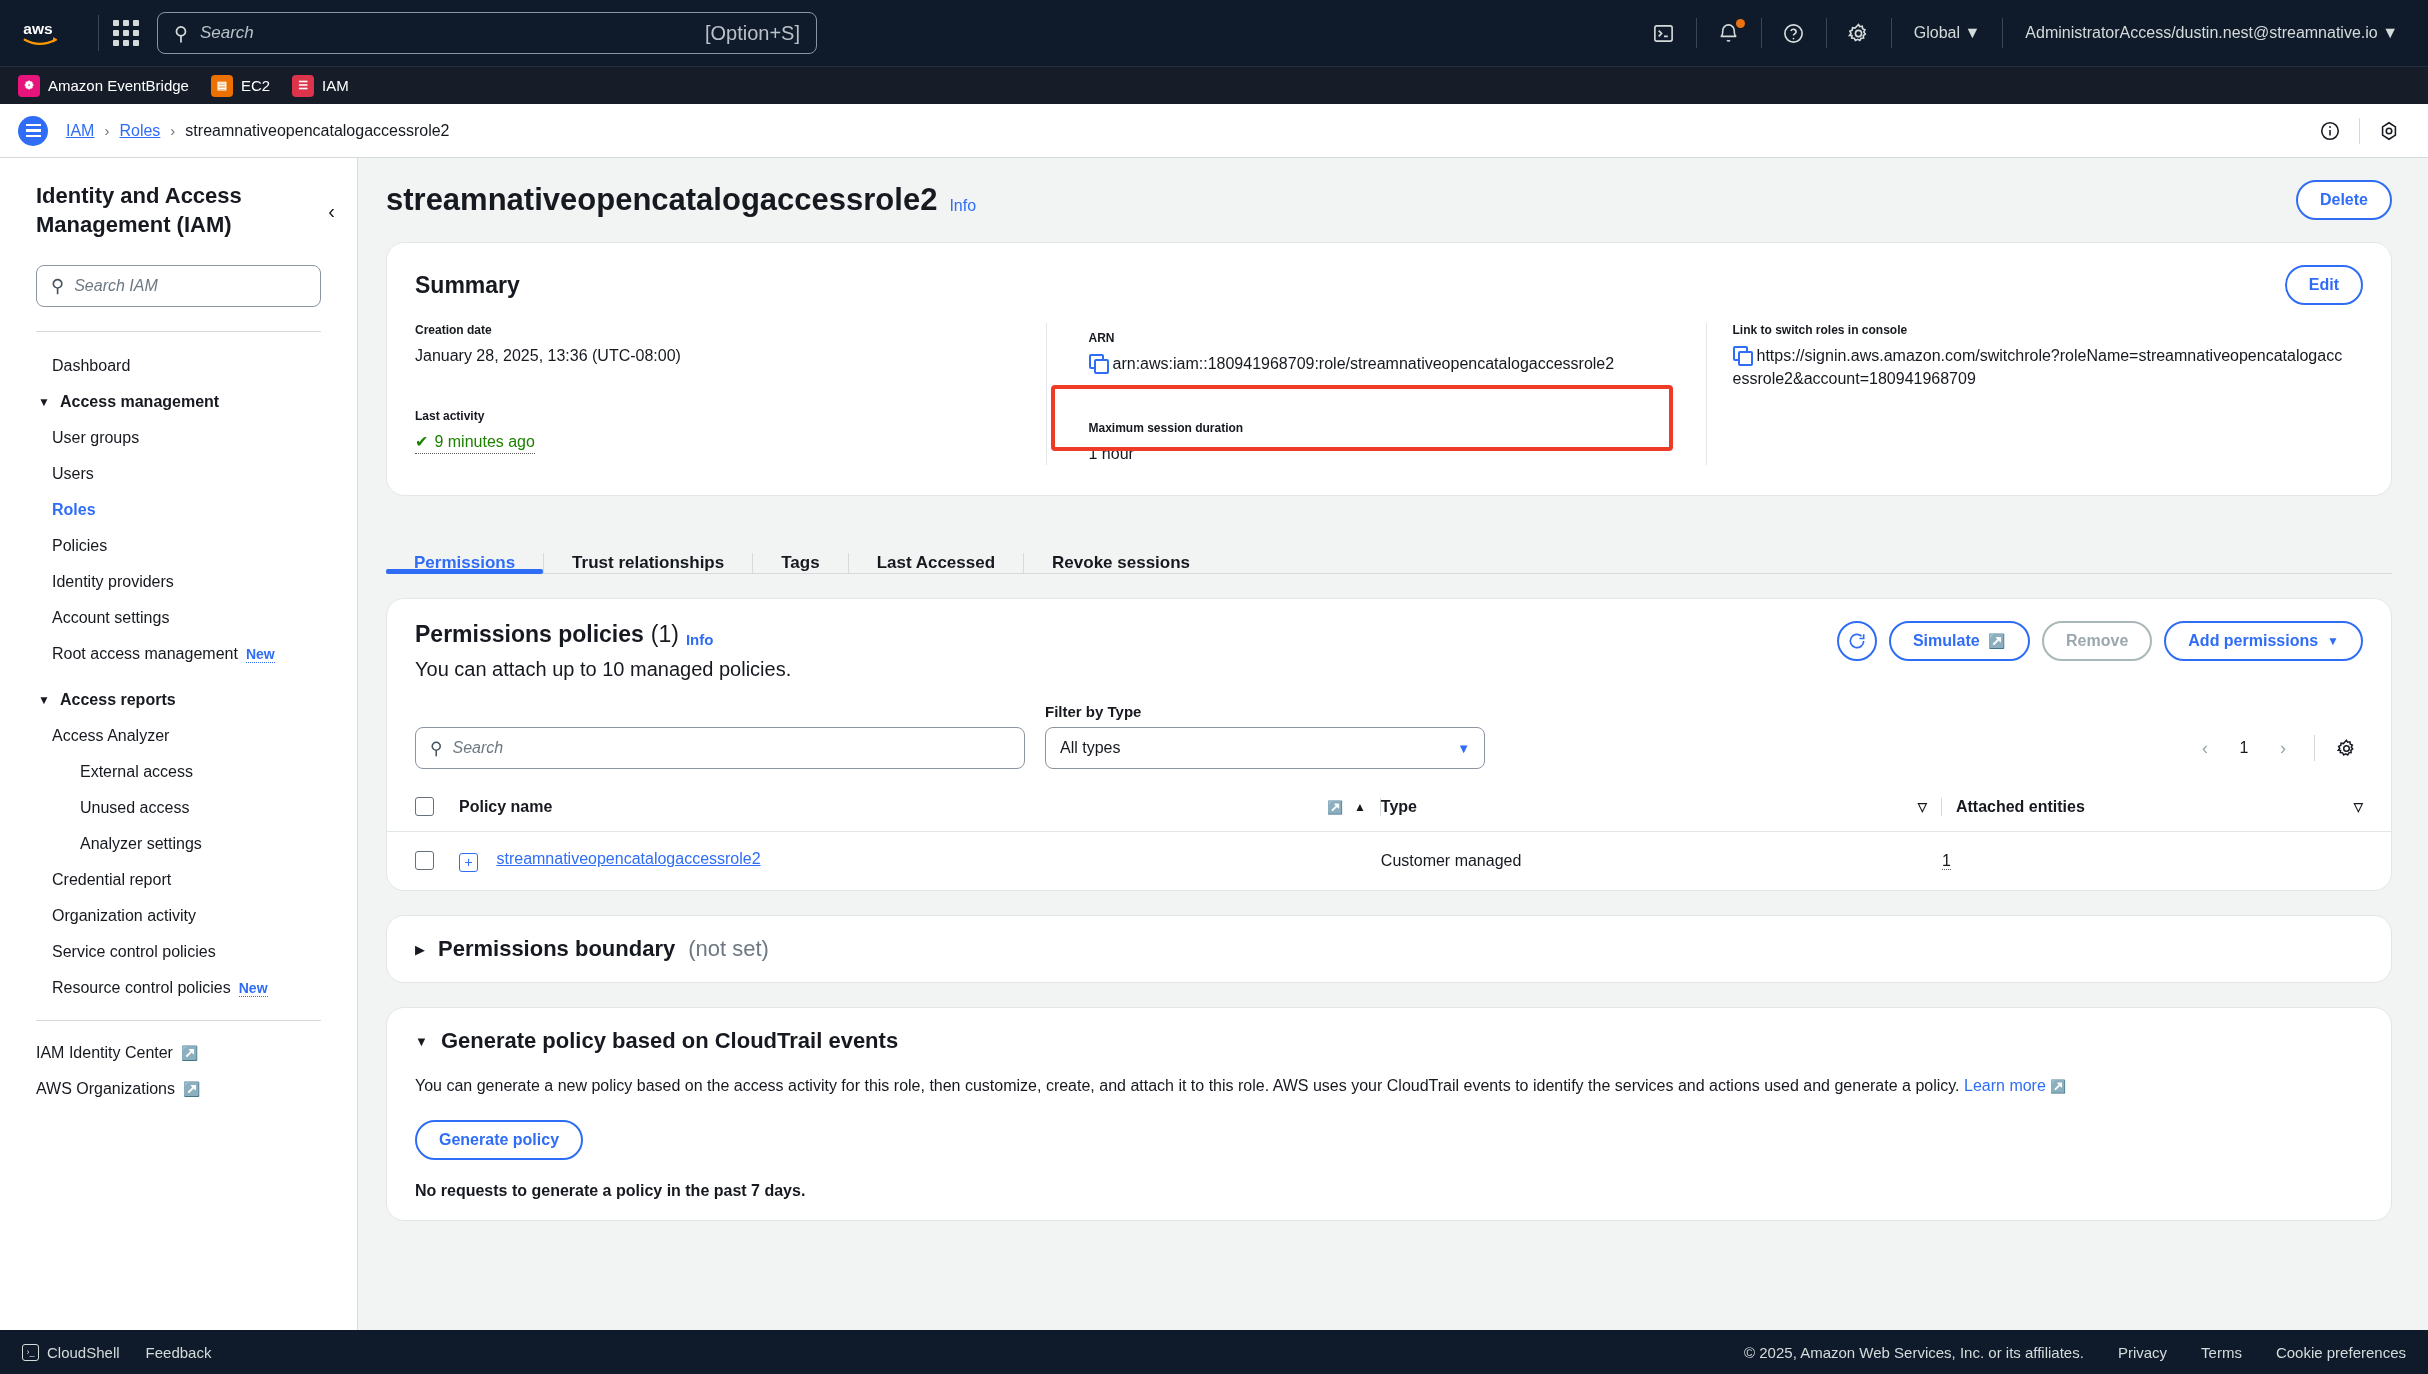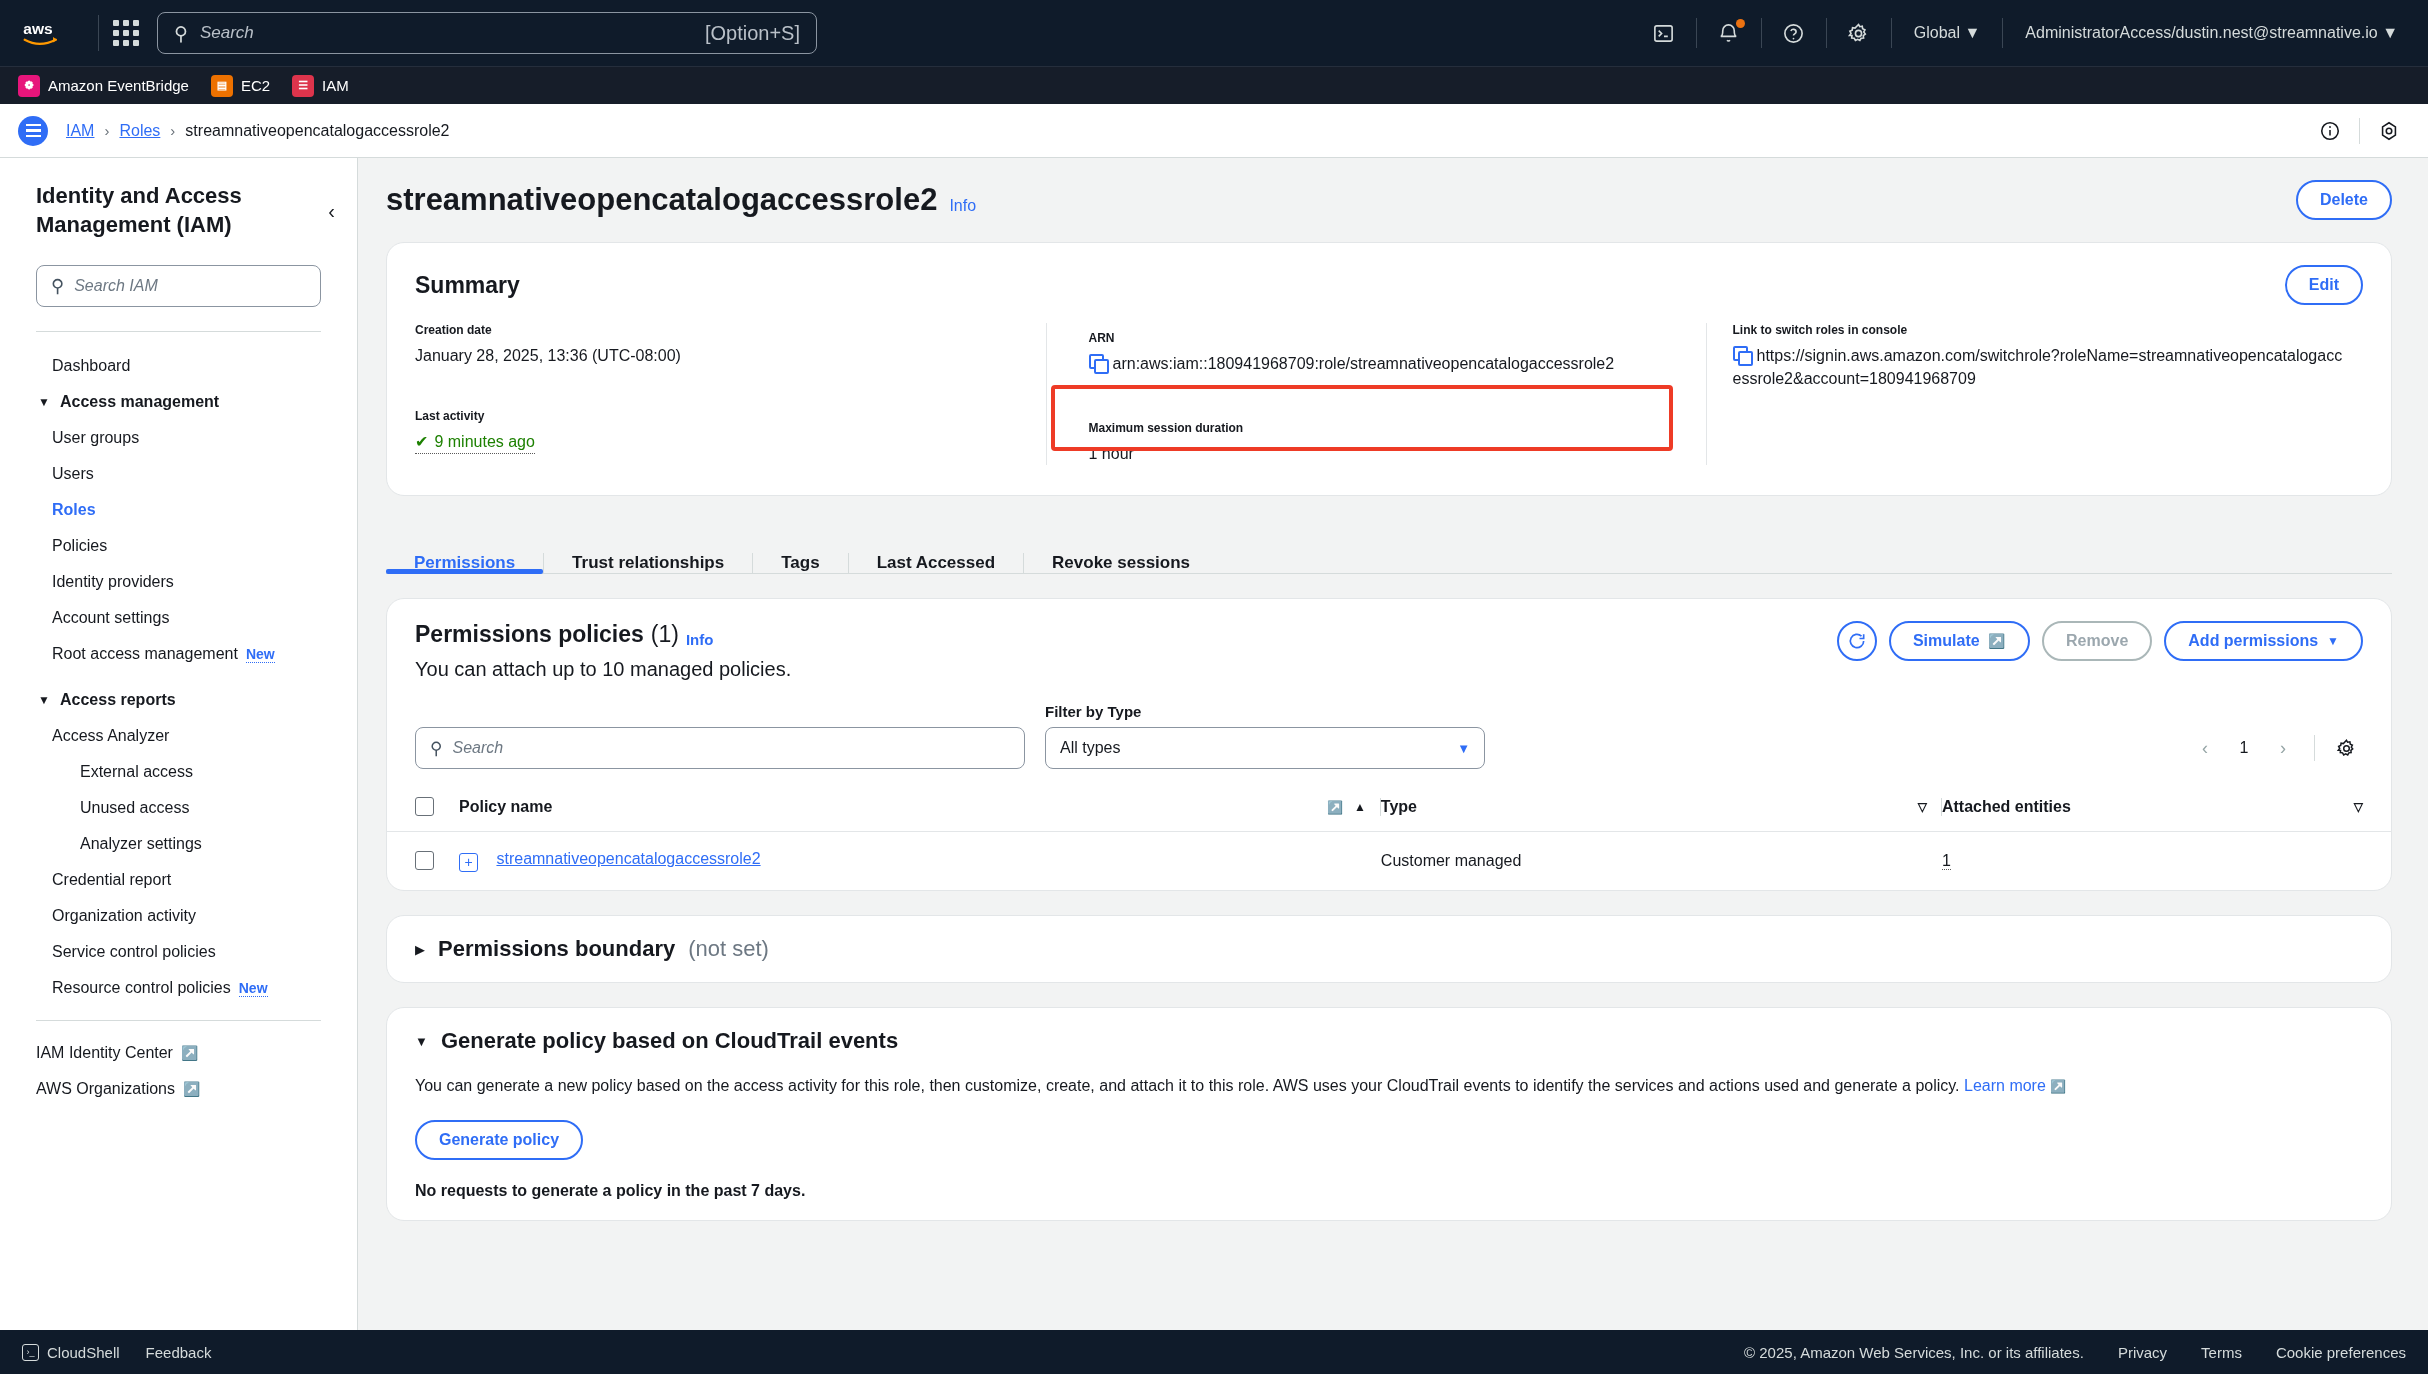--- a/index.html
+++ b/index.html
@@ -145,21 +145,21 @@
   .pager { margin-left:auto; display:flex; align-items:center; gap: 6px; padding-bottom: 4px; }
   .pg-arrow { width:34px; height:34px; display:flex; align-items:center; justify-content:center; color:#95a5a6; font-size:18px; cursor:pointer; }
   .pg-num { width:32px; text-align:center; font-size:16px; color:#16191f; cursor:pointer; }
   .pg-sep { width:1px; height:26px; background:#d5dbdb; margin: 0 8px; }
   .pg-gear { width:34px; height:34px; display:flex; align-items:center; justify-content:center; cursor:pointer; color:#16191f; }
 
   table.ptable { width:100%; border-collapse: collapse; }
   table.ptable th { text-align:left; font-size:16px; font-weight:bold; color:#16191f; padding: 10px 0 14px 0; border-bottom:1px solid #e3e6e8; }
   table.ptable td { font-size:16px; color:#16191f; padding: 18px 0; }
   .th-inner { display:flex; align-items:center; padding-right: 14px; border-right:1px solid #d5dbdb; }
-  .th-inner.nb { border-right:none; }
+  .th-inner.nb { border-right:none;margin-left:14px; }
   .th-lbl { flex:1; }
   .sort-ic { color:#16191f; font-size: 12px; margin-left: 10px; }
   .cb { width:19px; height:19px; border:1px solid #687078; border-radius:3px; background:#fff; display:inline-block; cursor:pointer; vertical-align:-3px; }
   .col-cb { width: 72px; padding-left: 28px !important; }
   .col-name { width: 46%; }
   .col-type { width: 28%; }
   .plus-ic { display:inline-block; width:19px; height:19px; border:1.5px solid #2f6df6; border-radius:3px; color:#2f6df6; font-size:14px; line-height:16px; text-align:center; margin-right: 14px; vertical-align:-3px; cursor:pointer; }
   .plink { color:#2f6df6; text-decoration:underline; cursor:pointer; }
   .ext-ic { font-size: 13px; margin-left: 6px; display:inline-block; }
   .dotted-link { color:#16191f; border-bottom:1px dotted #5a5a5a; cursor:pointer; }

